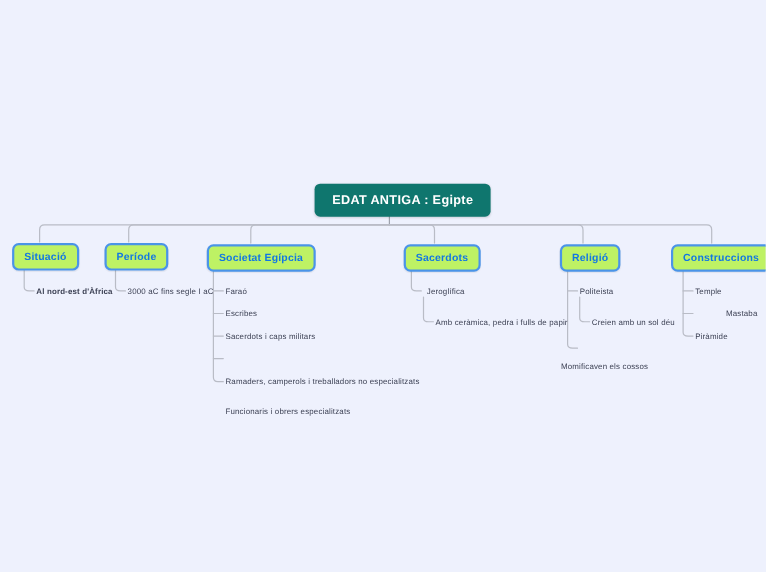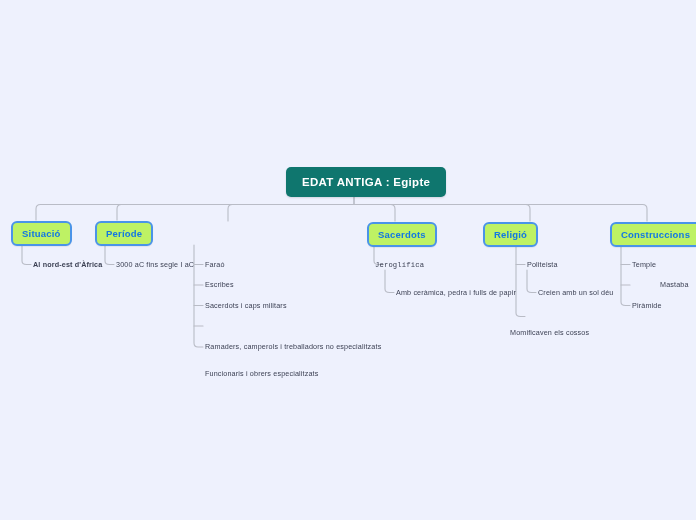--- a/index.html
+++ b/index.html
@@ -104,31 +104,32 @@
   </svg>
 
   <div class="node root-node">EDAT ANTIGA : Egipte</div>
 
   <div class="node branch-node" style="left:11px; top:221px;">Situació</div>
   <div class="node leaf-node" style="left:33px; top:260px;font-weight:bold;">Al nord-est d'Àfrica</div>
 
   <div class="node branch-node" style="left:95px; top:221px;">Període</div>
   <div class="node leaf-node" style="left:116px; top:260px;">3000 aC fins segle I aC</div>
 
+  <div class="node branch-node" style="left:188px; top:222px;">Societat Egípcia</div>
   <div class="node leaf-node" style="left:205px; top:260px;">Faraó</div>
   <div class="node leaf-node" style="left:205px; top:280px;">Escribes</div>
   <div class="node leaf-node" style="left:205px; top:301px;">Sacerdots i caps militars</div>
   <div class="node leaf-node" style="left:205px; top:321px;margin-top:48px;">Funcionaris i obrers especialitzats</div>
   <div class="node leaf-node" style="left:205px; top:342px;">Ramaders, camperols i treballadors no especialitzats</div>
 
   <div class="node branch-node" style="left:367px; top:222px;">Sacerdots</div>
-  <div class="node leaf-node" style="left:375px; top:260px;font-family:Liberation Mono, monospace;">Jeroglífica</div>
+  <div class="node leaf-node" style="left:388px; top:260px;">Jeroglífica</div>
   <div class="node leaf-node" style="left:396px; top:288px;">Amb ceràmica, pedra i fulls de papir</div>
 
-  <div class="node branch-node" style="left:483px; top:222px;text-align:right;">Religió</div>
+  <div class="node branch-node" style="left:509px; top:222px;text-align:right;">Religió</div>
   <div class="node leaf-node" style="left:527px; top:260px;">Politeista</div>
   <div class="node leaf-node" style="left:538px; top:288px;">Creien amb un sol déu</div>
   <div class="node leaf-node" style="left:510px; top:312px;margin-top:16px;">Momificaven els cossos</div>
 
   <div class="node branch-node" style="left:610px; top:222px;">Construccions</div>
   <div class="node leaf-node" style="left:632px; top:260px;">Temple</div>
   <div class="node leaf-node" style="left:632px; top:280px;padding-left:28px;">Mastaba</div>
   <div class="node leaf-node" style="left:632px; top:301px;">Piràmide</div>
 
 </div>

